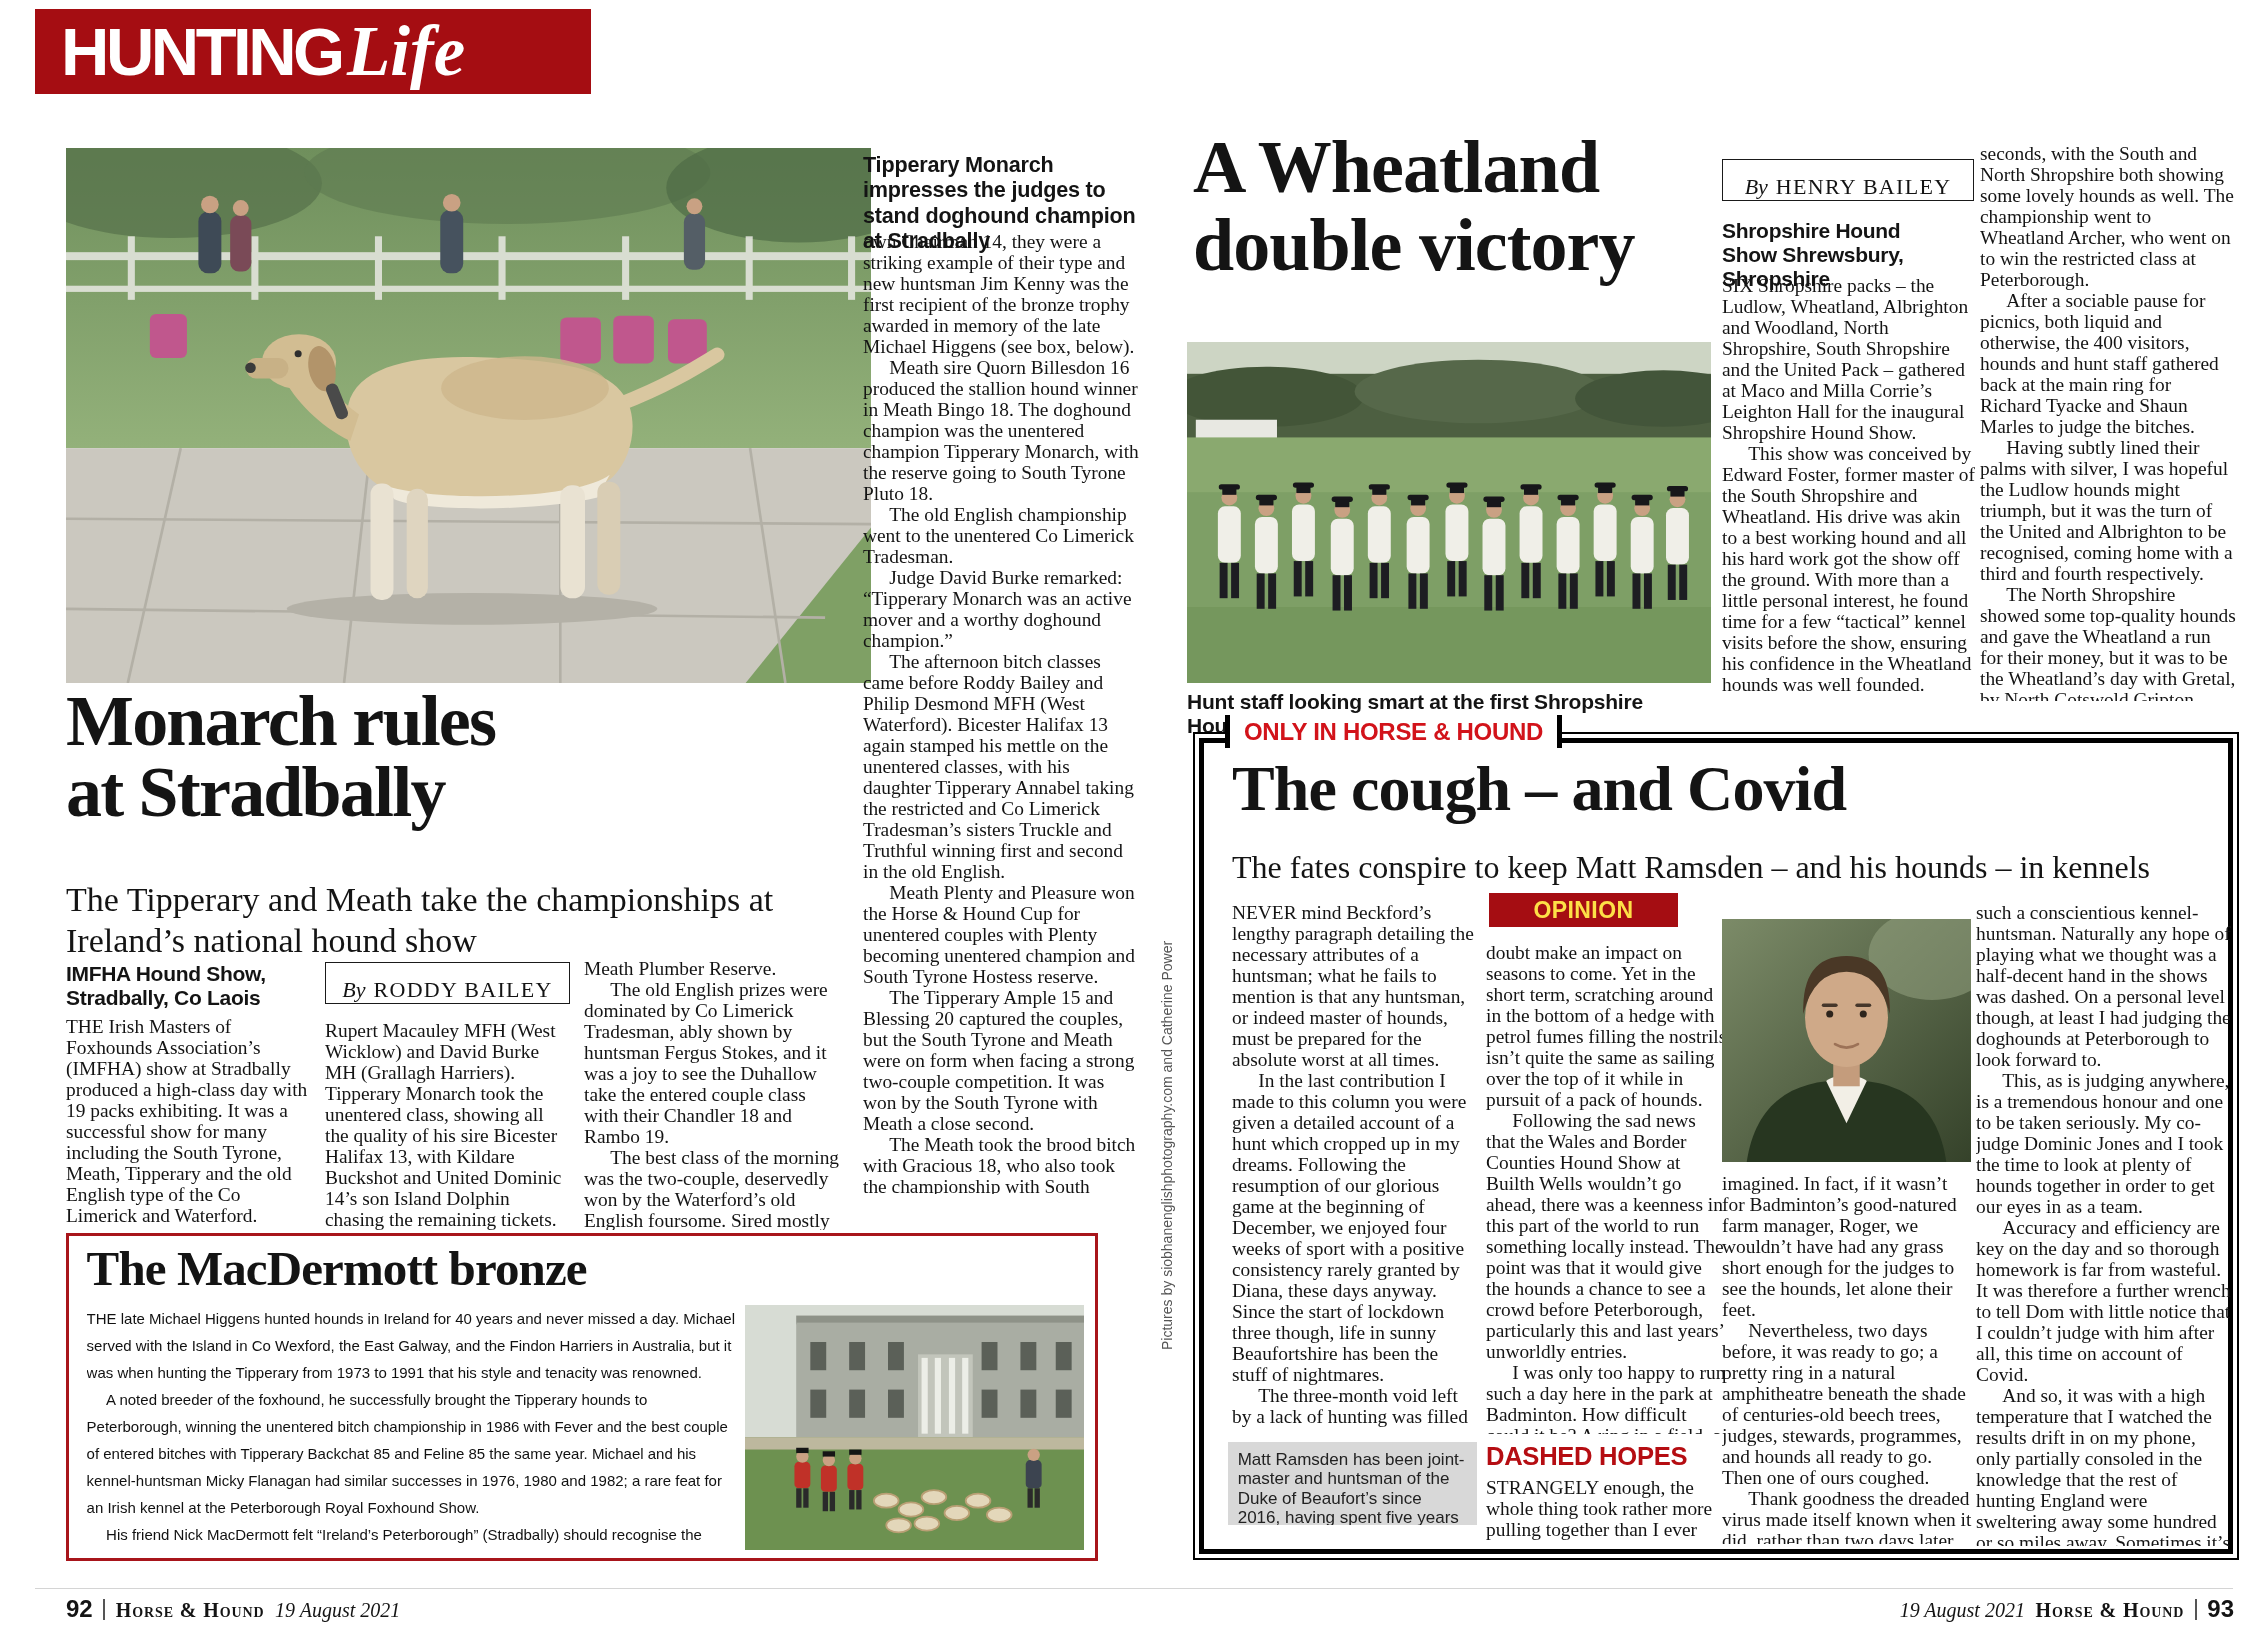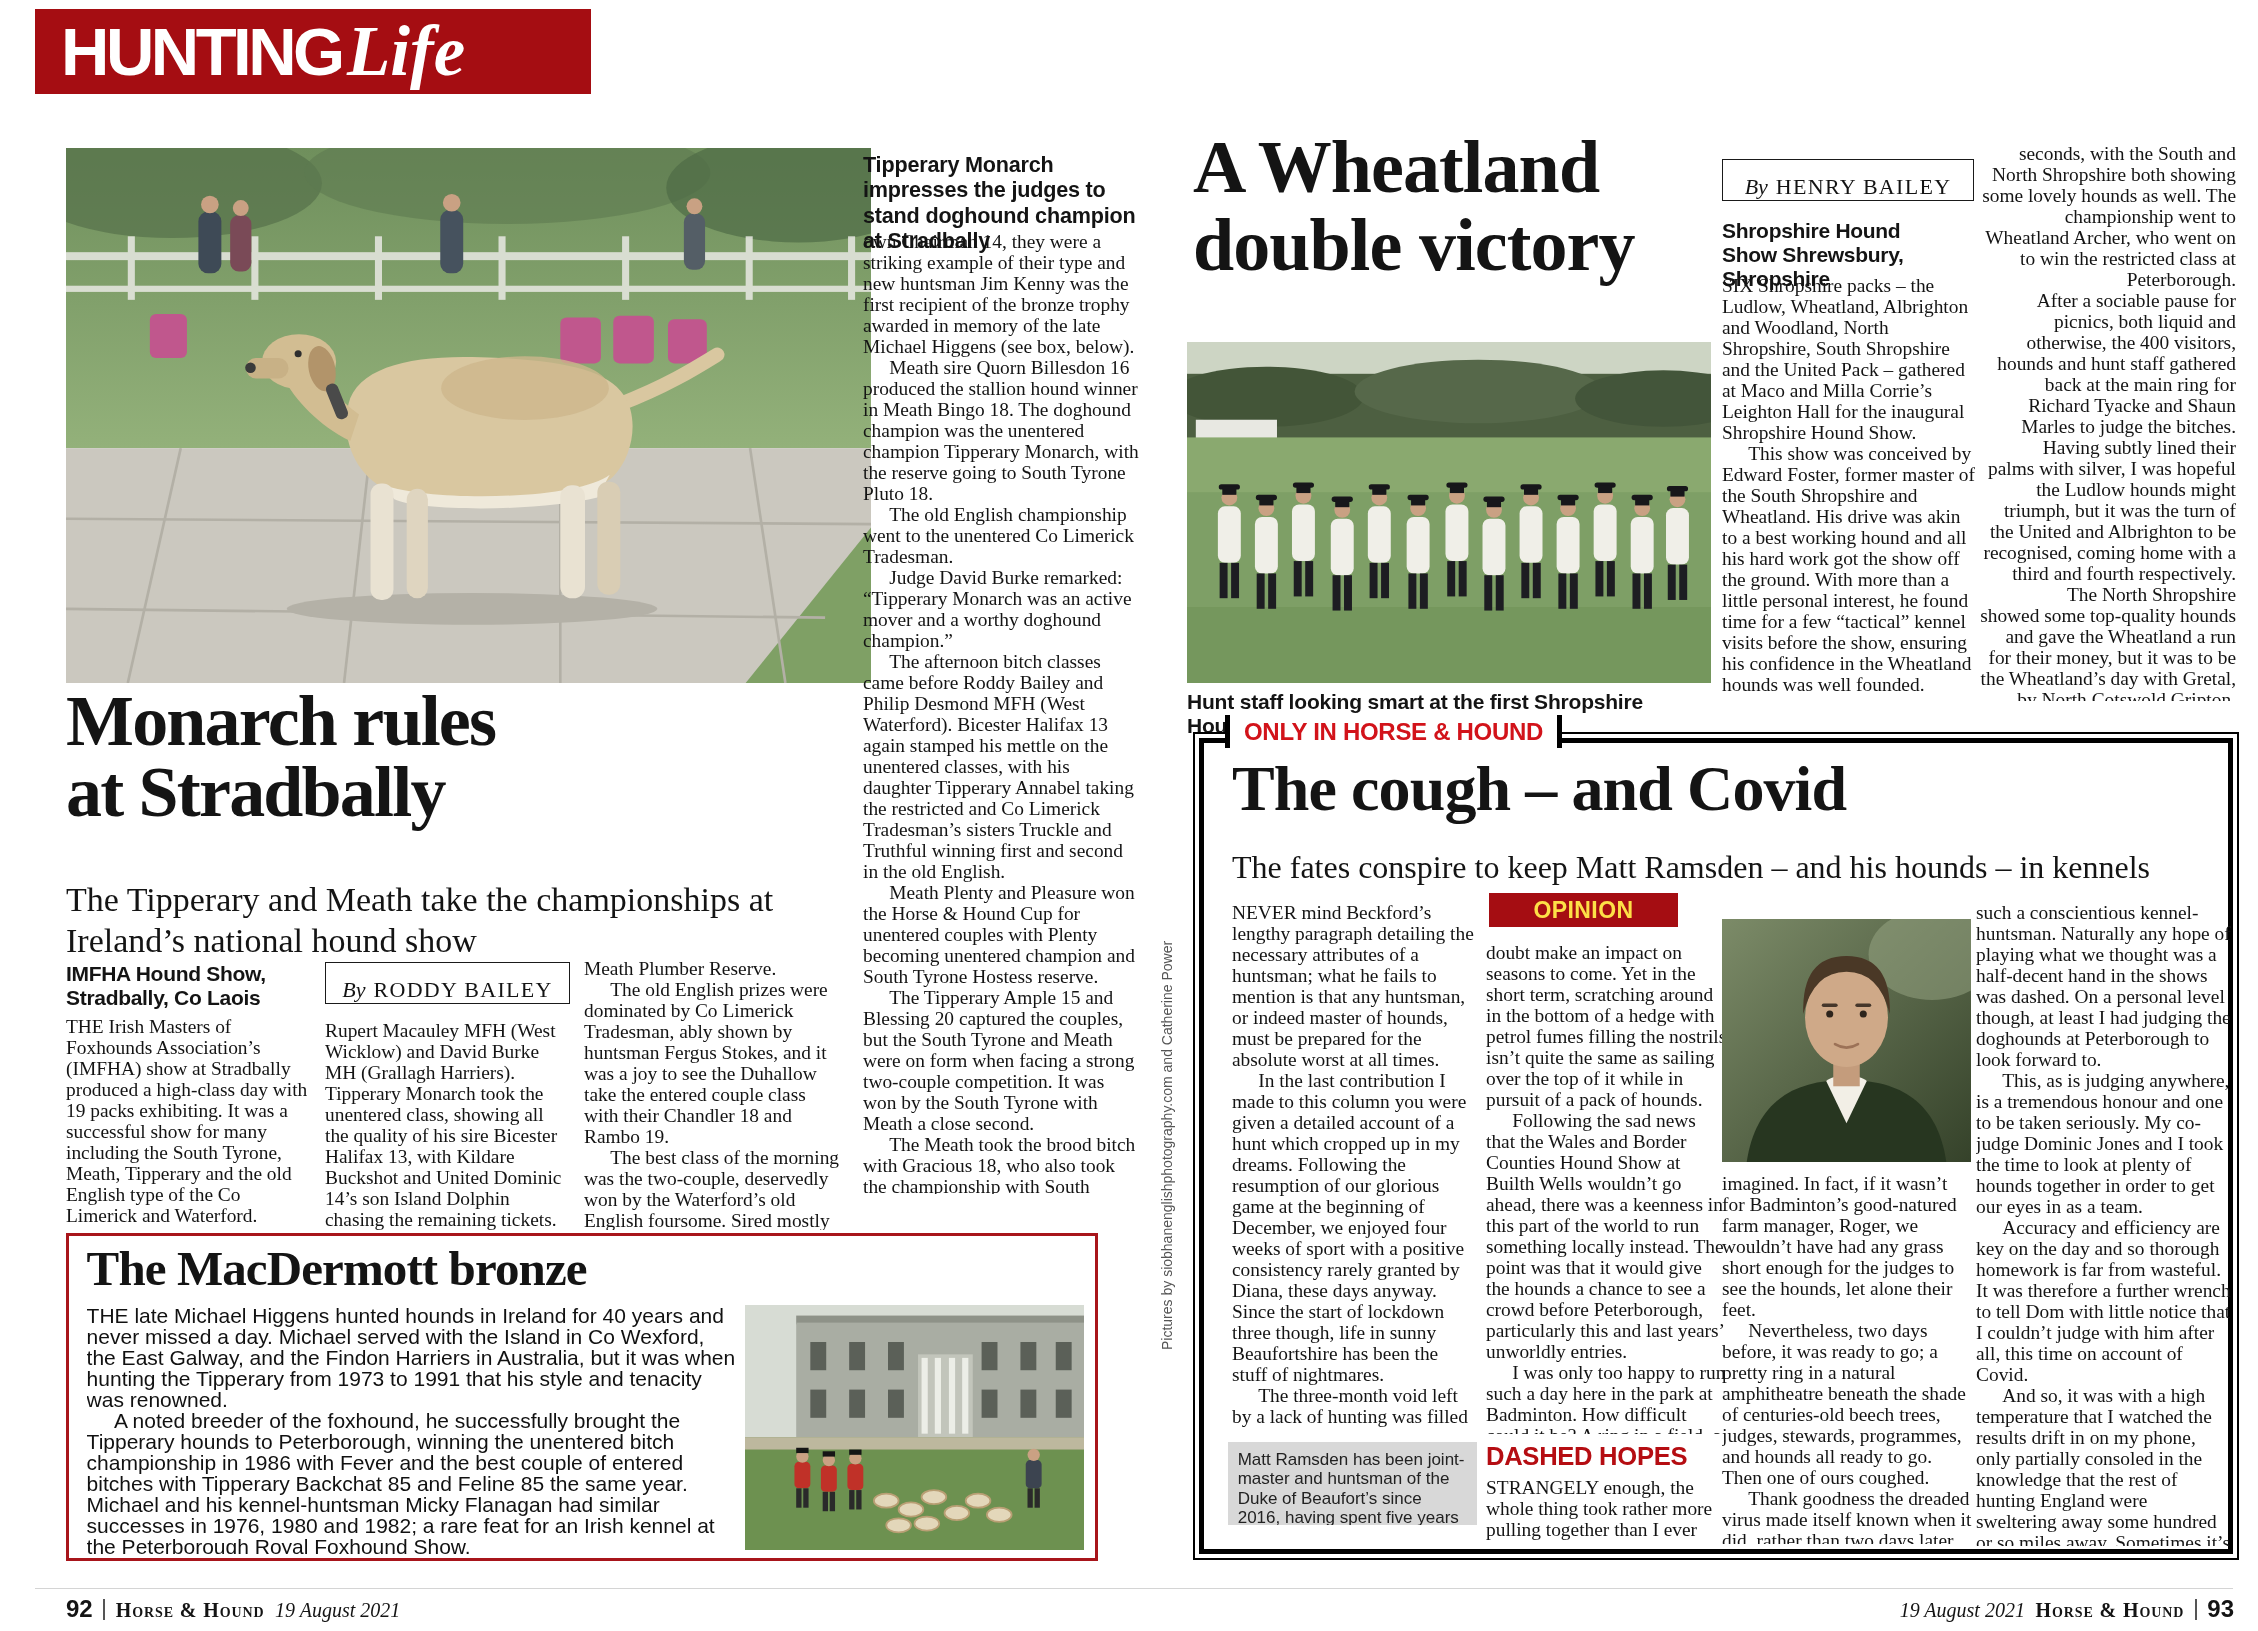--- a/index.html
+++ b/index.html
@@ -29,21 +29,21 @@
   
   .box-double{border:2.6px solid #000;padding:4.4px;box-sizing:border-box;}
   .box-inner{border:5.3px solid #000;width:100%;height:100%;box-sizing:border-box;}
   .tag{font-family:"Liberation Sans",sans-serif;font-weight:bold;font-size:24px;color:#D2131A;background:#fff;border-left:5.3px solid #000;border-right:5.3px solid #000;padding:2.6px 14px;letter-spacing:-0.3px;white-space:nowrap;}
   .opinion{background:#A50D12;color:#fde047;font-family:"Liberation Sans",sans-serif;font-weight:bold;font-size:23px;display:flex;align-items:center;justify-content:center;letter-spacing:0.4px;}
   .subhead-red{font-family:"Liberation Sans",sans-serif;font-weight:bold;font-size:25.6px;color:#B50D12;letter-spacing:-0.3px;}
   .bio{background:#d8d8d8;font-family:"Liberation Sans",sans-serif;font-size:17px;line-height:19.4px;padding:8px 9.7px;color:#222;box-sizing:border-box;overflow:hidden;}
   
   .md-box{border:3.5px solid #A8151B;box-sizing:border-box;background:#fff;}
   .md-title{font-weight:bold;font-size:49px;letter-spacing:-0.9px;}
-  .md-body{font-family:"Liberation Sans",sans-serif;font-size:21px;line-height:21px;overflow:hidden;color:#111;}
+  .md-body{font-family:"Liberation Sans",sans-serif;font-size:15px;line-height:27px;overflow:hidden;color:#111;}
   .md-body .para{margin:0;text-indent:1.3em;}
   .md-body .para:first-child{text-indent:0;}
   
   .vert-credit{font-family:"Liberation Sans",sans-serif;font-size:14px;color:#555;writing-mode:vertical-rl;transform:rotate(180deg);white-space:nowrap;}
   .footer{font-size:20px;display:flex;align-items:baseline;gap:10.6px;}
   .footer .pg{font-family:"Liberation Sans",sans-serif;font-weight:bold;font-size:24px;}
   .footer .brand{font-variant:small-caps;font-weight:bold;letter-spacing:0.9px;}
   .footer .date{font-style:italic;}
   .footer .sep{width:1.8px;height:21px;background:#555;align-self:center;}
   .footer.right{justify-content:flex-end;}
@@ -252,21 +252,21 @@
   <div class="abs byline" style="left:1722px;top:159px;width:252px;height:42px;">
     <span class="by">By</span>
     <span class="name">HENRY BAILEY</span>
   </div>
   <div class="abs slabel" style="left:1722px;top:219px;width:238px;">Shropshire Hound Show Shrewsbury, Shropshire</div>
   <div class="abs bodycol" style="left:1722px;top:275px;width:256px;height:420px;">
       <p class="para">SIX Shropshire packs – the Ludlow, Wheatland, Albrighton and Woodland, North Shropshire, South Shropshire and the United Pack – gathered at Maco and Milla Corrie’s Leighton Hall for the inaugural Shropshire Hound Show.</p>
       <p class="para">This show was conceived by Edward Foster, former master of the South Shropshire and Wheatland. His drive was akin to a best working hound and all his hard work got the show off the ground. With more than a little personal interest, he found time for a few “tactical” kennel visits before the show, ensuring his confidence in the Wheatland hounds was well founded.</p>
       <p class="para">Countess Goess-Saurau and Guy Fitzearle judged the doghounds. The Wheatland came away with three firsts and</p>
     </div>
-  <div class="abs" style="left:1980px;top:143px;width:256px;height:558px;overflow:hidden;text-align:right;">
+  <div class="abs" style="left:1980px;top:143px;width:256px;height:558px;overflow:hidden;">
     <div class="bodycol" style="width:256px;">
         <p class="para">seconds, with the South and North Shropshire both showing some lovely hounds as well. The championship went to Wheatland Archer, who went on to win the restricted class at Peterborough.</p>
         <p class="para">After a sociable pause for picnics, both liquid and otherwise, the 400 visitors, hounds and hunt staff gathered back at the main ring for Richard Tyacke and Shaun Marles to judge the bitches.</p>
         <p class="para">Having subtly lined their palms with silver, I was hopeful the Ludlow hounds might triumph, but it was the turn of the United and Albrighton to be recognised, coming home with a third and fourth respectively.</p>
         <p class="para">The North Shropshire showed some top-quality hounds and gave the Wheatland a run for their money, but it was to be the Wheatland’s day with Gretal, by North Cotswold Gripton, winning the championship.</p>
       </div>
 
   </div>
 
   <div class="abs photo" style="left:1187px;top:342px;width:524px;height:341px;">

